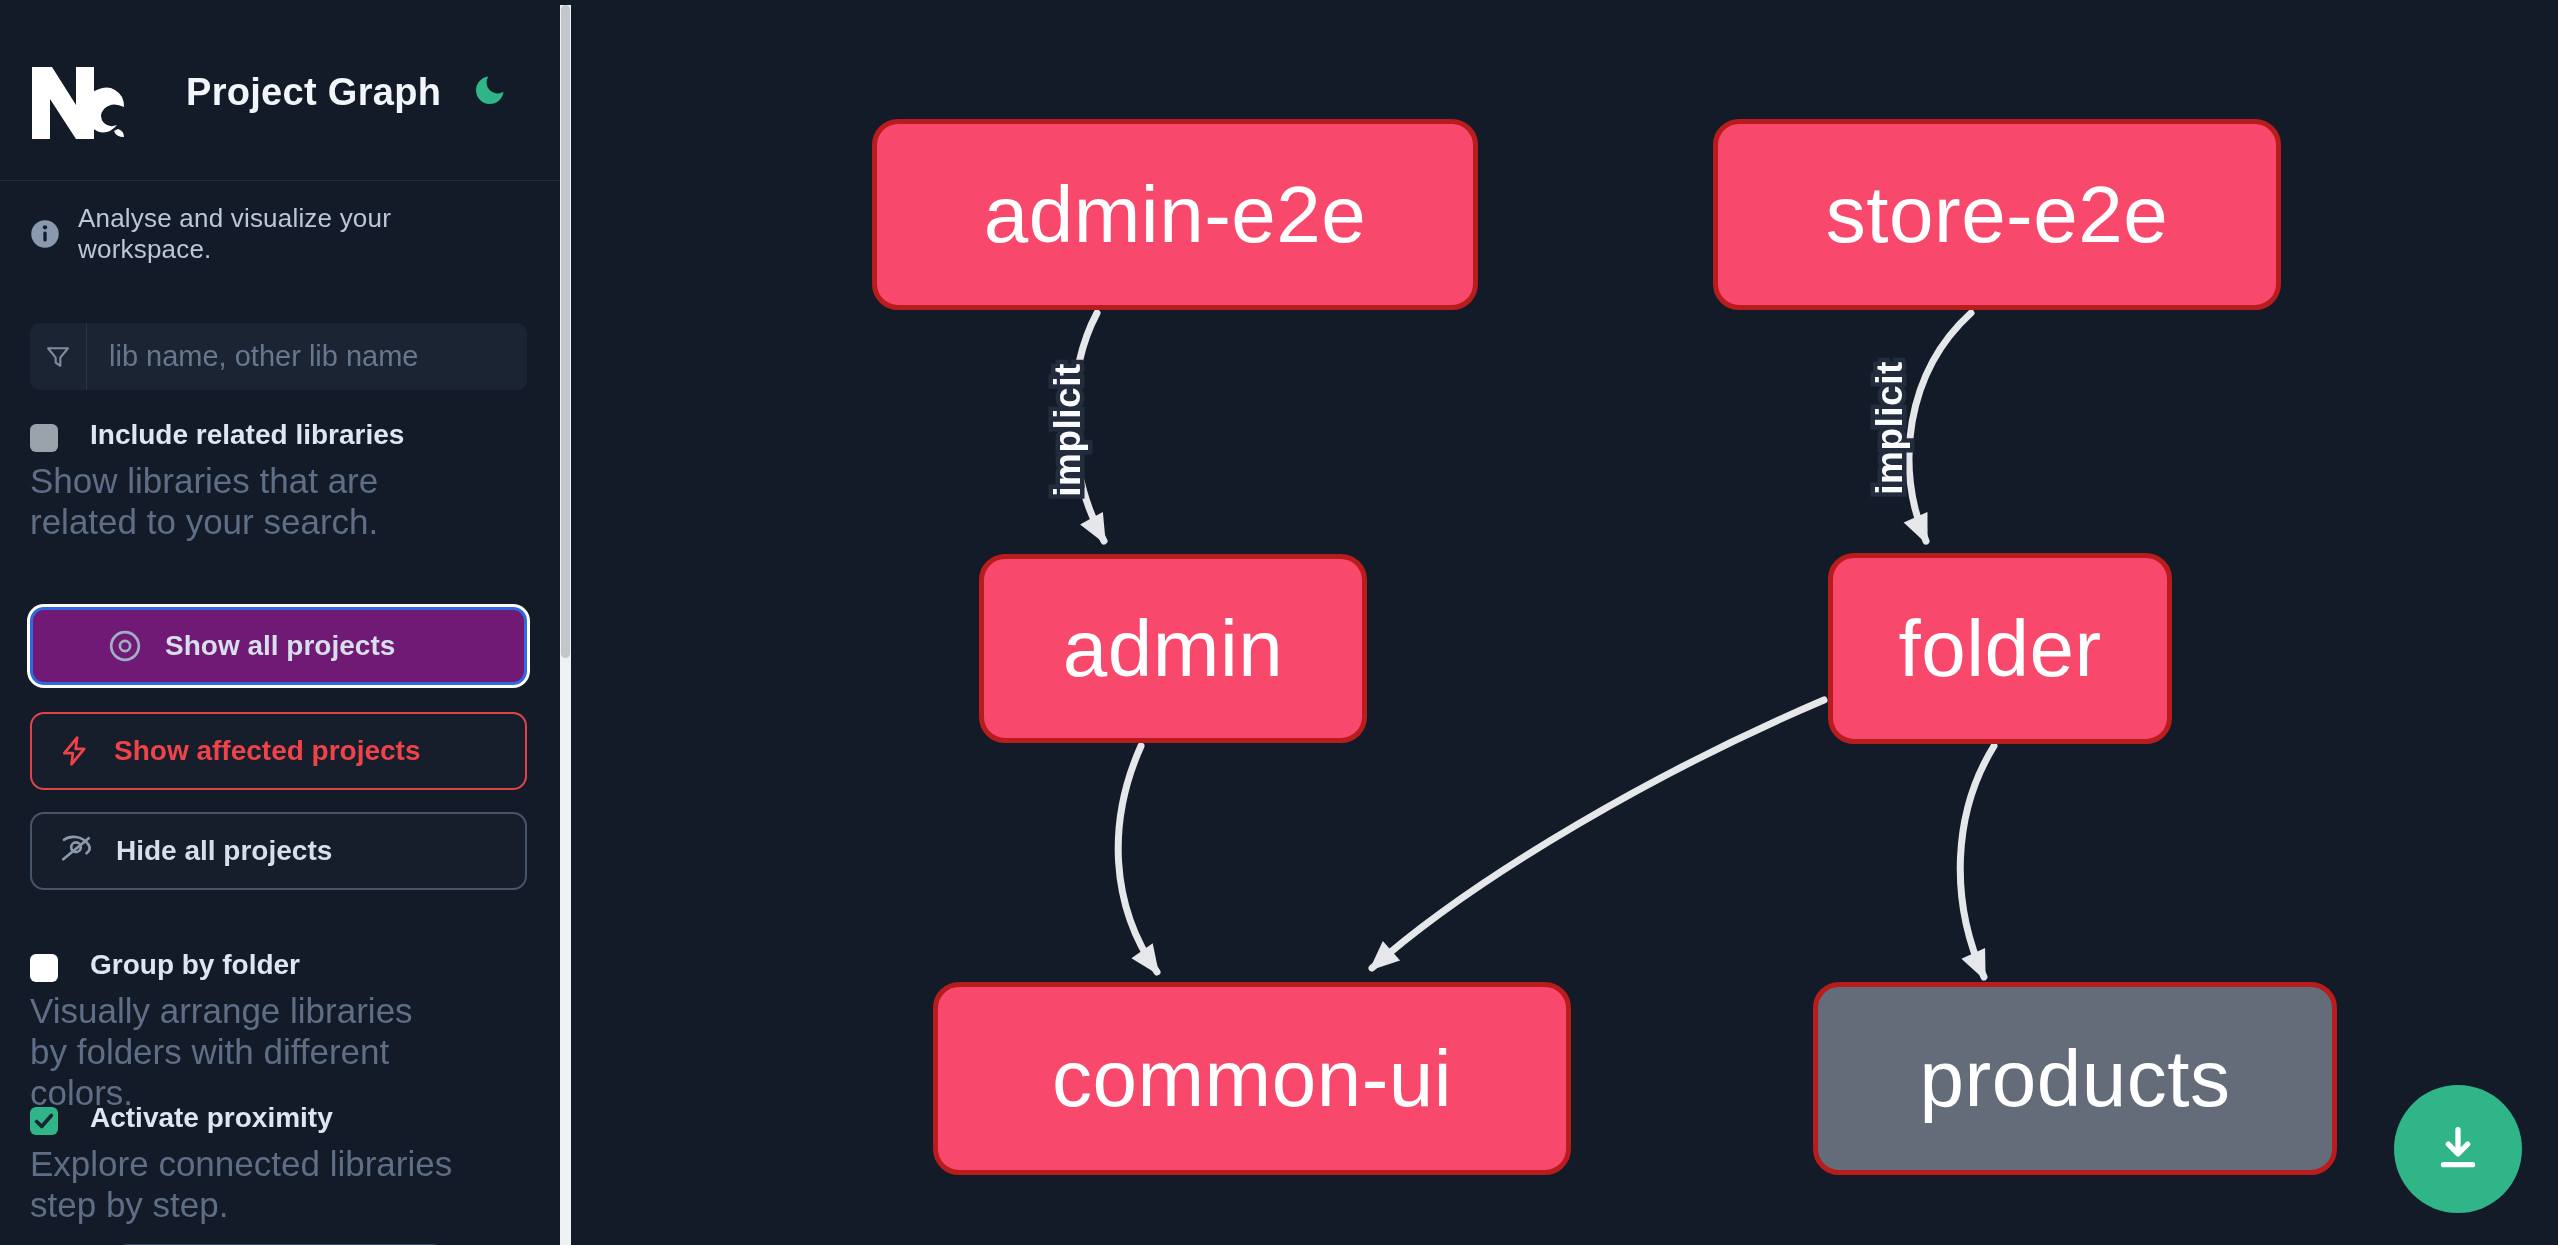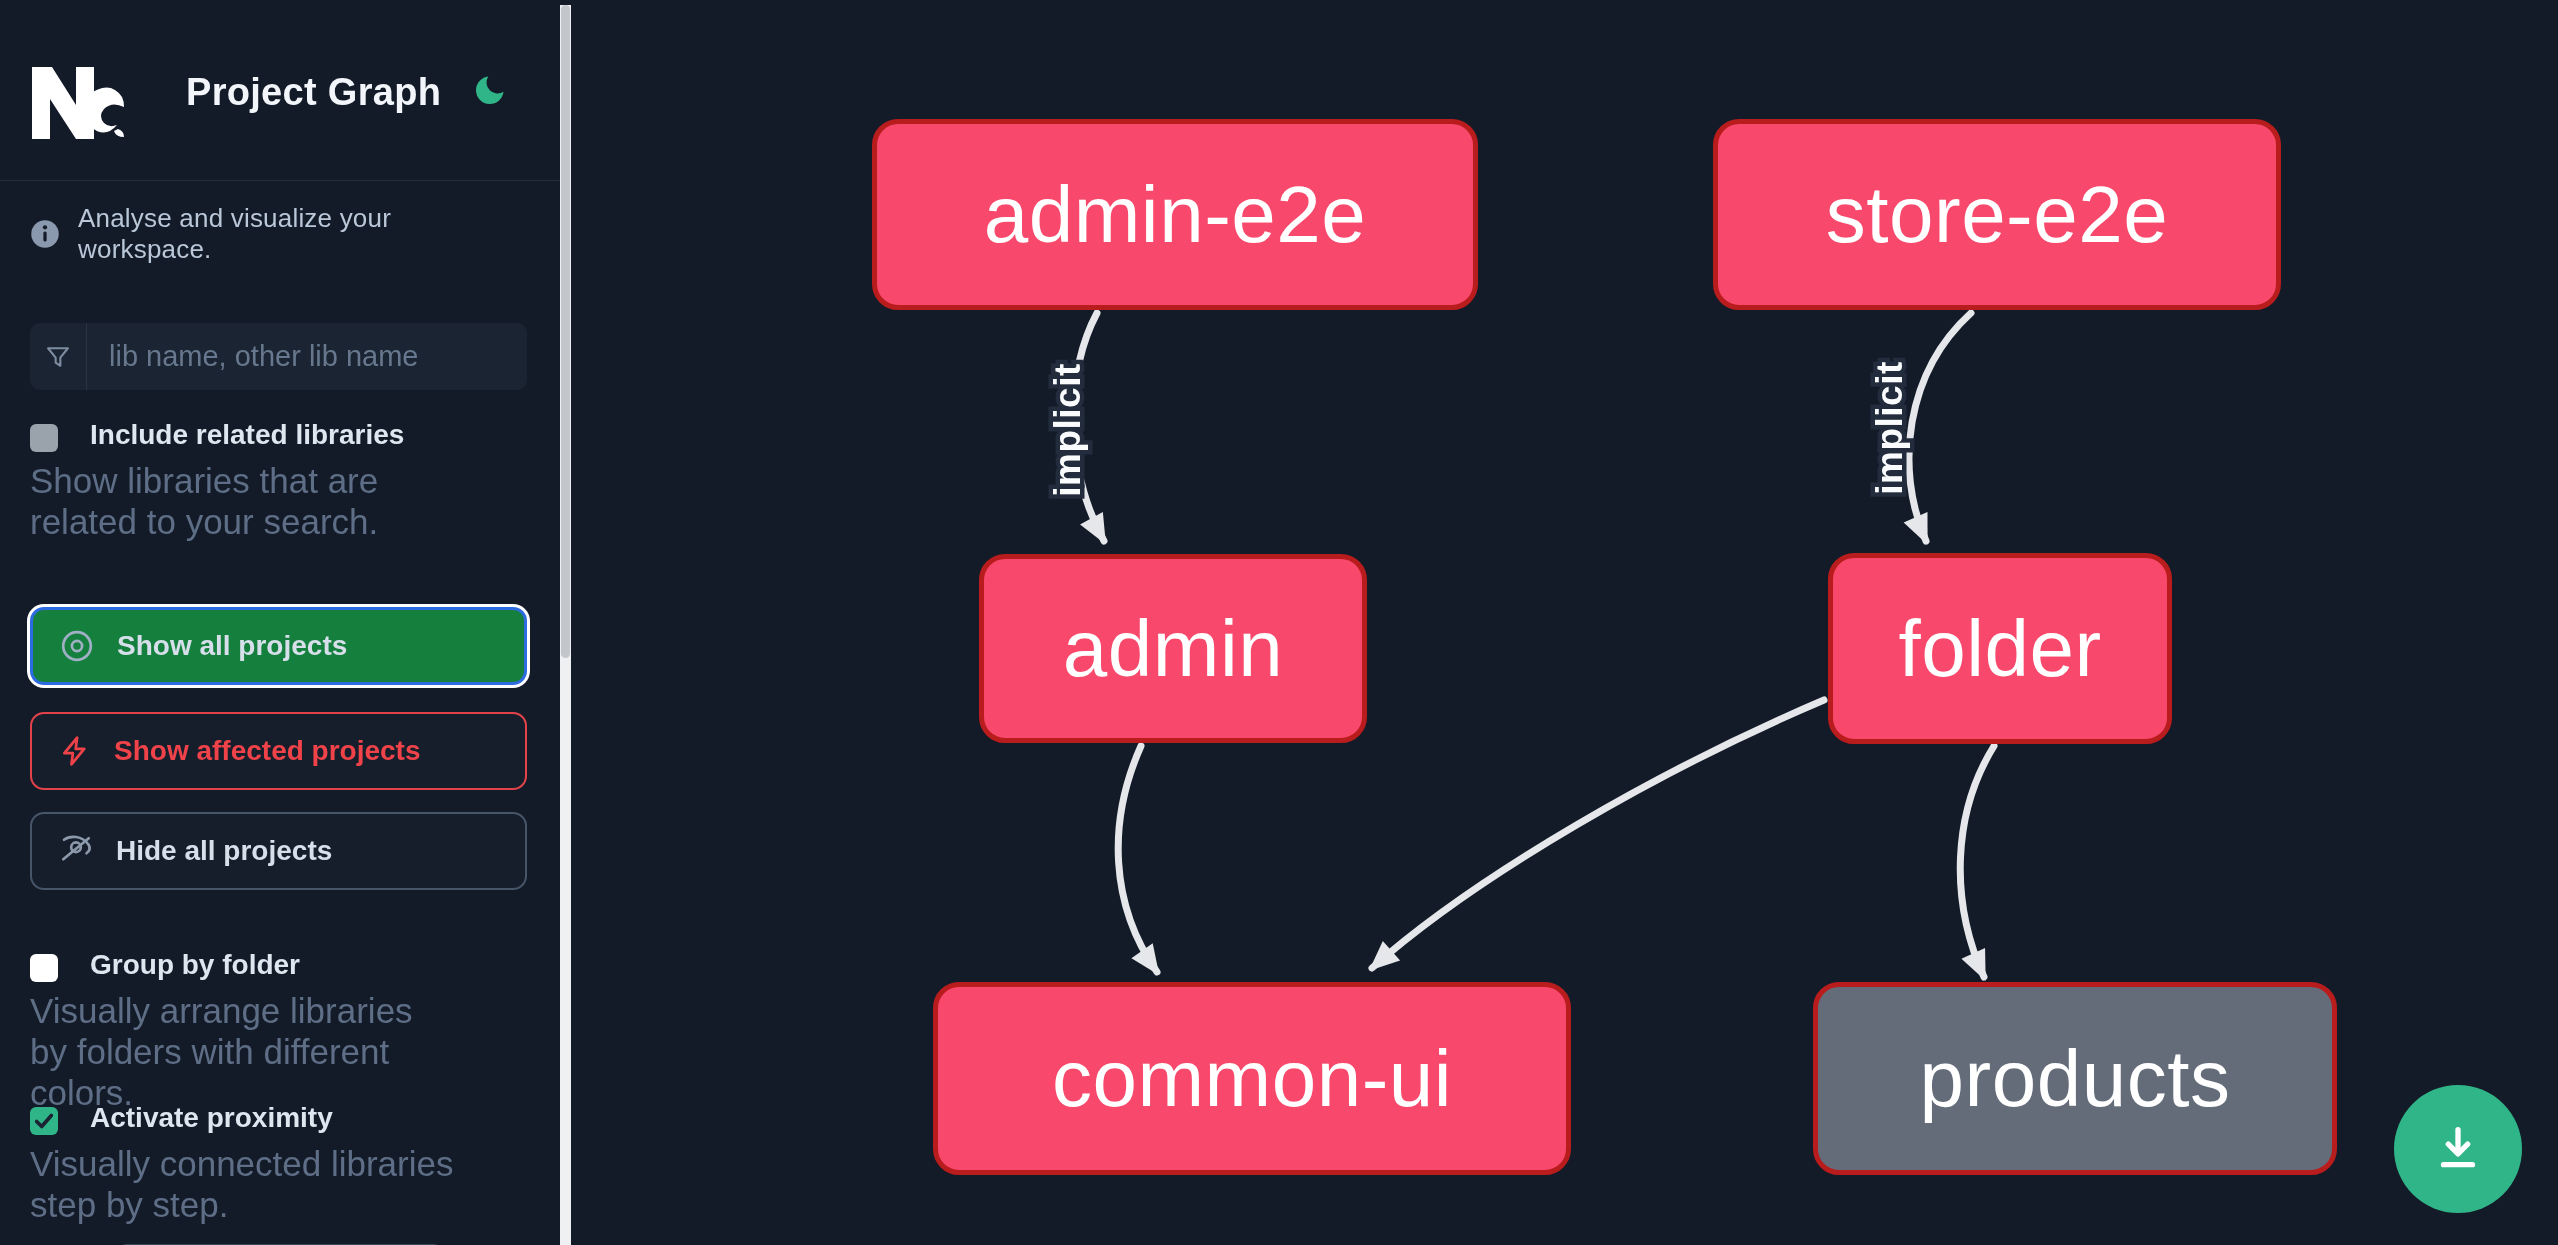--- a/index.html
+++ b/index.html
@@ -78,21 +78,22 @@
     display:flex; align-items:center;
     background:rgba(255,255,255,0.015);
     border-radius:14px; cursor:pointer;
     font-family:"Liberation Sans", sans-serif;
     font-size:28px; font-weight:700; color:#d6dfea;
   }
   .action svg { margin:0 22px 0 26px; flex:0 0 auto; }
   #btn-show-all {
     border:3px solid #2e6be0;
     box-shadow:0 0 0 3px #ffffff;
-    background:#15803d;
+    background:#701a75;
+    padding-left:48px;
   }
   #btn-affected { border:2px solid #e2434a; color:#ef4349; }
   #btn-hide     { border:2px solid #475569;align-items:center; }
 
   #stepper-partial {
     position:absolute; left:117px; top:1239px; width:326px; height:40px;
     background:#1c2534; border:2px solid #3d495d; border-radius:10px 10px 0 0;
     display:flex;
   }
   #stepper-partial .seg { border-right:1px solid #3d495d; }
@@ -216,21 +217,21 @@
     <div class="tdesc" style="width:420px">Visually arrange libraries by folders with different colors.</div>
   </div>
 
   <div class="toggle" style="top:1097px">
     <span class="cb green">
       <svg width="22" height="22" viewBox="0 0 24 24" fill="none" stroke="#1b2433" stroke-width="4" stroke-linecap="round" stroke-linejoin="round">
         <path d="M4 12.5 L9.5 18 L20 6"></path>
       </svg>
     </span>
     <div class="tlabel">Activate proximity</div>
-    <div class="tdesc" style="width:460px">Visually connected libraries step by step.</div>
+    <div class="tdesc" style="width:460px">Explore connected libraries step by step.</div>
   </div>
 
   <div id="stepper-partial">
     <div class="seg"></div>
     <div class="seg"></div>
     <div class="seg"></div>
   </div>
 
   <div id="sb-scroll-track">
     <div id="sb-scroll-thumb"></div>

